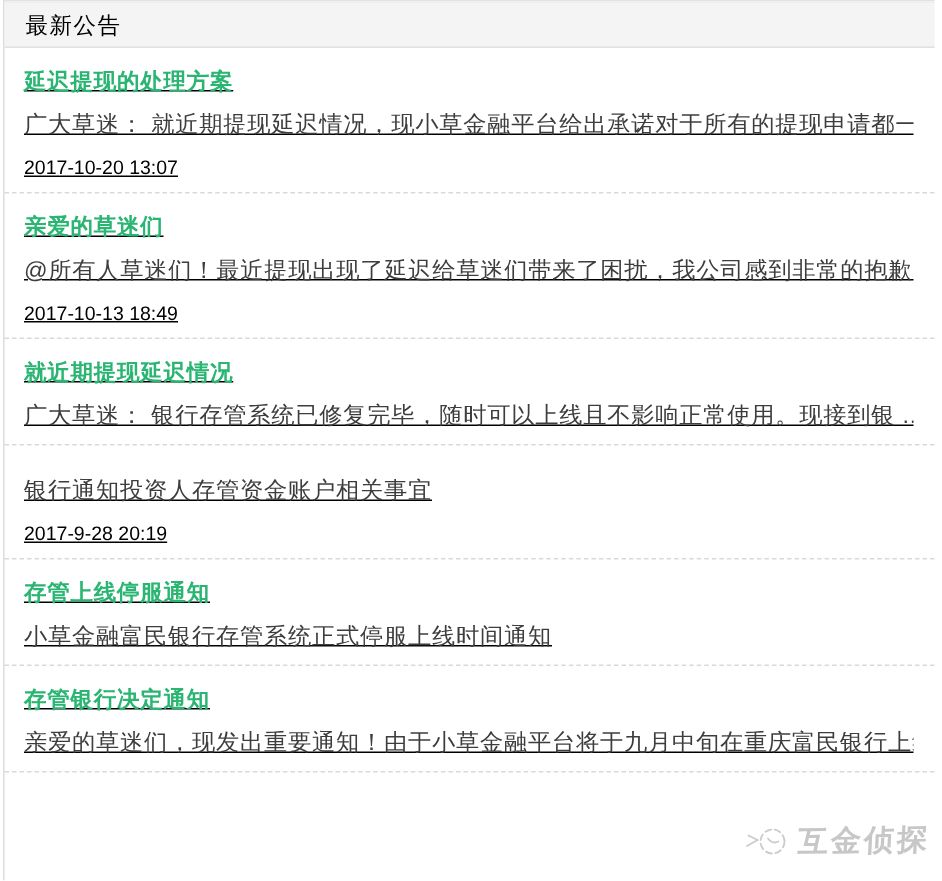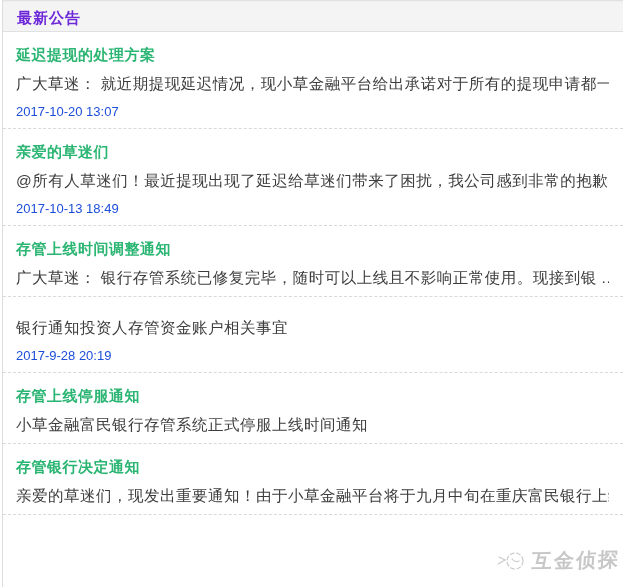--- a/index.html
+++ b/index.html
@@ -20,29 +20,30 @@
   .panel-header {
     height: 31px;
     line-height: 31px;
     background: #f4f4f4;
     border-bottom: 1px solid #e0e0e0;
     border-top: 1px solid #eeeeee;
     padding: 0 14px;
   }
   .panel-header .panel-title {
     font-size: 15px;
-    font-weight: bold;
-    color: #6d28d9;
+    font-weight: normal;
+    color: #000000;
     letter-spacing: 1px;
   }
   .announcement-list { width: 100%; }
   .item {
     padding: 11px 14px 8px 13px;
     border-bottom: 1px dashed #d9d9d9;
     cursor: pointer;
+    text-decoration: underline;
   }
   .item .title {
     display: block;
     font-size: 15px;
     line-height: 18px;
     font-weight: bold;
     color: #2bb573;
     text-decoration: none;
     margin-top: 3px;
     letter-spacing: 0.5px;
@@ -53,21 +54,21 @@
     line-height: 20px;
     color: #3d3d3d;
     white-space: nowrap;
     overflow: hidden;
     letter-spacing: 0.5px;
   }
   .item .date {
     margin-top: 10px;
     font-size: 13px;
     line-height: 16px;
-    color: #1d4ed8;
+    color: #000000;
   }
   .watermark {
     position: absolute;
     right: 3px;
     top: 546px;
     display: flex;
     align-items: center;
     gap: 5px;
     pointer-events: none;
     opacity: 0.9;
@@ -94,21 +95,21 @@
         <a class="title" href="#">延迟提现的处理方案</a>
         <div class="summary">广大草迷： 就近期提现延迟情况，现小草金融平台给出承诺对于所有的提现申请都一视 ...</div>
         <div class="date">2017-10-20 13:07</div>
       </div>
       <div class="item">
         <a class="title" href="#">亲爱的草迷们</a>
         <div class="summary">@所有人草迷们！最近提现出现了延迟给草迷们带来了困扰，我公司感到非常的抱歉，目前 ...</div>
         <div class="date">2017-10-13 18:49</div>
       </div>
       <div class="item">
-        <a class="title" href="#">存管上线时间调整通知</a>
+        <a class="title" href="#">就近期提现延迟情况</a>
         <div class="summary">广大草迷： 银行存管系统已修复完毕，随时可以上线且不影响正常使用。现接到银 ...</div>
       </div>
       <div class="item">
         <div class="summary">银行通知投资人存管资金账户相关事宜</div>
         <div class="date">2017-9-28 20:19</div>
       </div>
       <div class="item">
         <a class="title" href="#">存管上线停服通知</a>
         <div class="summary">小草金融富民银行存管系统正式停服上线时间通知</div>
       </div>

